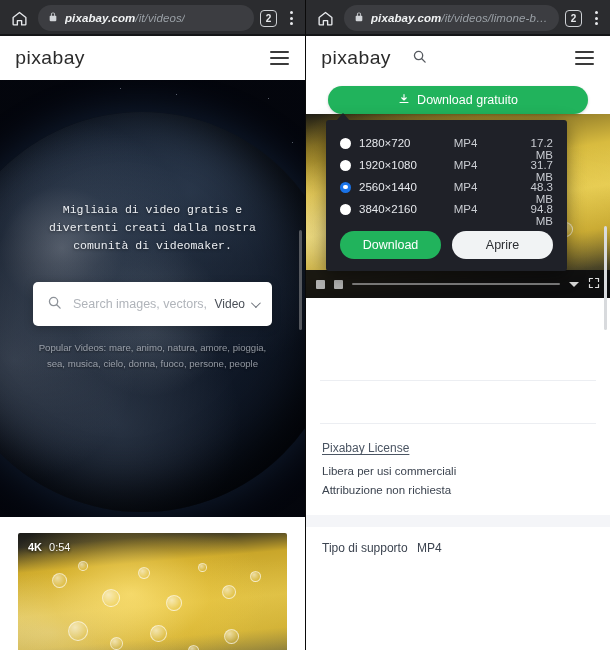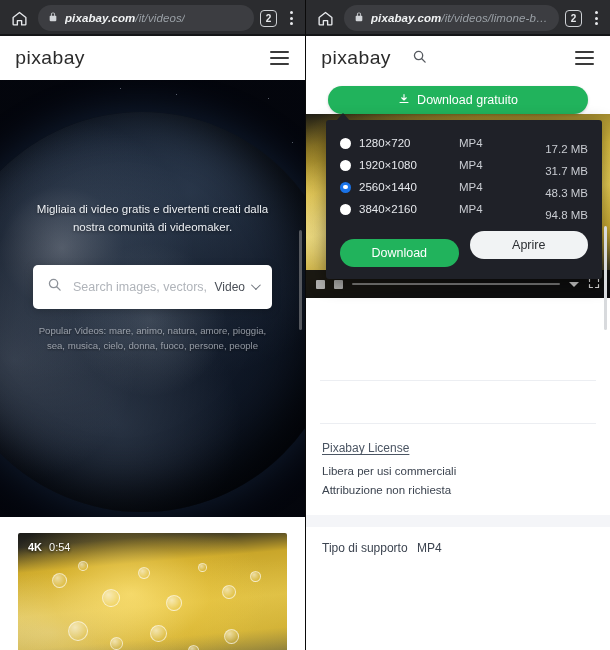--- a/index.html
+++ b/index.html
@@ -75,21 +75,21 @@
   .stars { position: absolute; inset: 0; }
   .stars i { position: absolute; width: 1px; height: 1px; background: #cfd8e8; opacity: .75; border-radius: 50%; }
   .hero-shade { position: absolute; inset: 0; background: linear-gradient(180deg, rgba(2,4,10,.20) 0%, rgba(2,4,10,.42) 42%, rgba(2,4,10,.30) 100%); }
   .hero-content { position: absolute; left: 0; right: 0; top: 108px; padding: 0 16px; text-align: center; }
   .hero-h1 {
     color: #fff; font-size: 20.5px; font-weight: 700; line-height: 1.32;
     text-shadow: 0 1px 3px rgba(0,0,0,.5);
   }
   .hero-sub {
     margin-top: 13px; color: #eceff3; font-size: 11.5px; line-height: 1.55;
-    text-shadow: 0 1px 3px rgba(0,0,0,.5); padding: 0 14px;
+    text-shadow: 0 1px 3px rgba(0,0,0,.5); padding: 0 14px; font-family: Liberation Mono, monospace;
   }
   .searchbar {
     margin: 28px 17px 0; height: 44px; background: #fff; border-radius: 5px;
     display: flex; align-items: center; padding: 0 14px; box-shadow: 0 2px 10px rgba(0,0,0,.22);
   }
   .search-input-text { flex: 1 1 auto; margin-left: 11px; font-size: 12.5px; color: #b0b4ba; white-space: nowrap; overflow: hidden; }
   .type-sel { display: flex; align-items: center; gap: 6px; font-size: 12px; color: #4a4f57; padding-left: 8px; }
   .chev { width: 7px; height: 7px; border-right: 1.5px solid #6b7079; border-bottom: 1.5px solid #6b7079; transform: rotate(45deg) translateY(-2px); }
   .popular {
     margin-top: 14px; text-align: center; font-size: 9.6px; line-height: 1.6;
@@ -136,21 +136,21 @@
   .pb-caret { width: 0; height: 0; border-left: 5px solid transparent; border-right: 5px solid transparent; border-top: 5px solid #d6d6d6; flex: 0 0 auto; }
   .pb-full { flex: 0 0 auto; }
 
   .dl-btn {
     position: absolute; left: 22px; right: 22px; top: 6px; height: 28px; z-index: 12;
     background: #21b35c; border-radius: 16px; color: #fff; font-size: 12.5px;
     display: flex; align-items: center; justify-content: center; gap: 7px;
     box-shadow: 0 1px 3px rgba(0,0,0,.18);
   }
   .dlg {
-    position: absolute; left: 20px; top: 40px; width: 276px; z-index: 14;
+    position: absolute; left: 20px; top: 40px; width: 241px; z-index: 14;
     background: #1f2128; border-radius: 3px; padding: 12px 14px 12px 14px;
     box-shadow: 0 5px 18px rgba(0,0,0,.45);
   }
   .dlg-caret {
     position: absolute; left: 10px; top: -7px; width: 0; height: 0;
     border-left: 7px solid transparent; border-right: 7px solid transparent;
     border-bottom: 8px solid #1f2128;
   }
   .opt { display: flex; align-items: center; height: 22px; font-size: 11.5px; color: #e6e8ec; }
   .radio {
@@ -163,21 +163,21 @@
     width: 4.6px; height: 4.6px; border-radius: 50%; background: #fff;
   }
   .opt .res { width: 100px; }
   .opt .fmt { width: 62px; color: #c9ccd2; }
   .opt .sz { color: #c9ccd2; text-align: right; flex: 1 1 auto; margin-top: 12px; }
   .dlg-actions { display: flex; gap: 11px; margin-top: 11px; }
   .btn-dl, .btn-open {
     flex: 1 1 0; height: 28px; border-radius: 15px; font-size: 12.5px;
     display: flex; align-items: center; justify-content: center;
   }
-  .btn-dl { background: #21b35c; color: #fff; margin-top: 8px; }
+  .btn-dl { background: #21b35c; color: #fff; }
   .btn-open { background: #f1f3f4; color: #2c2f33; }
 
   
   .rgap { height: 82px; background: #fff; }
   .divider { height: 1px; background: #eceef2; margin: 0 14px; }
   .license-block { padding: 17px 16px 16px 16px; }
   .lic-title {
     font-size: 12px; color: #4b5563; text-decoration: underline;
     text-underline-offset: 2px; margin-bottom: 7px;
   }

